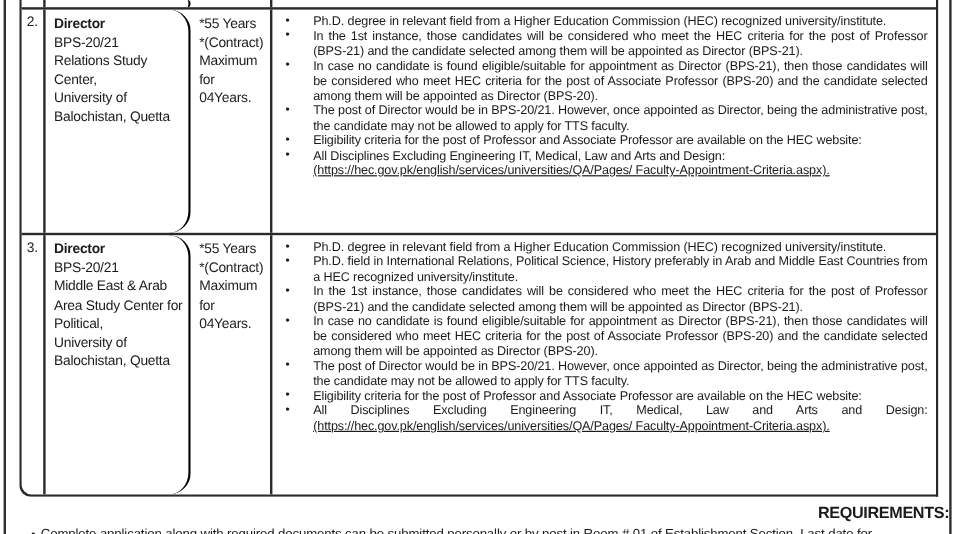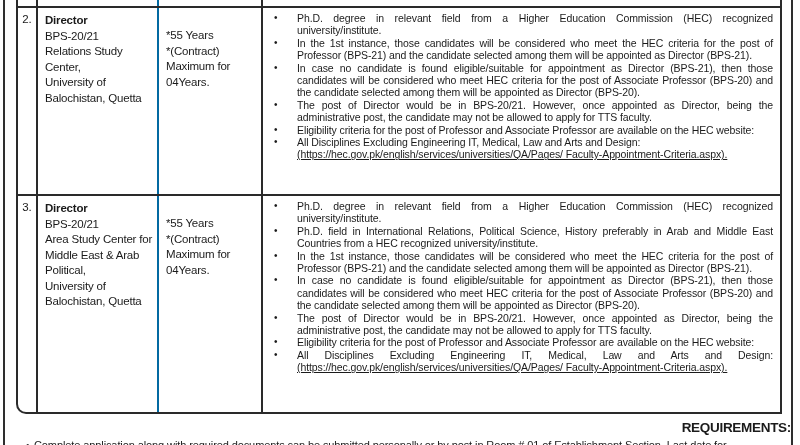--- a/index.html
+++ b/index.html
@@ -31,23 +31,23 @@
   }
   .trow { display: flex; align-items: stretch; }
   .trow.bordered { border-top: 2px solid #2a2a2a; }
   .row-sliver { height: 6px; }
   .row-2 { height: 188px; }
   .row-3 { height: 218px; }
 
   .cell { overflow: hidden; }
   .cell-sr   { width: 20px;  border-right: 2px solid #2a2a2a; padding-top: 5px; text-align: center;
                font-size: 11.5px; }
-  .cell-post { width: 121px; border-right: 2px solid #0369a1; padding: 5px 3px 0 7px;
-               font-size: 11.5px; line-height: 15.5px; letter-spacing: -0.2px; }
-  .cell-age  { width: 104px;  border-right: 2px solid #2a2a2a; padding: 20px 3px 0 7px;
+  .cell-post { width: 121px; border-right: 2px solid #000000; padding: 5px 3px 0 7px;
+               font-size: 11.5px; line-height: 15.5px; letter-spacing: -0.2px; border-radius: 18px; }
+  .cell-age  { width: 68px;  border-right: 2px solid #2a2a2a; padding: 5px 3px 0 7px;
                font-size: 11.5px; line-height: 15.5px; letter-spacing: -0.2px; }
   .cell-req  { flex: 1; padding: 4px 7px 0 0; }
 
   .post-title { font-weight: bold; }
 
   .bi { display: flex; align-items: flex-start; }
   .bdot { width: 34px; flex: none; padding-left: 11px; font-size: 10px; line-height: 12.4px; }
   .btxt { flex: 1; text-align: justify; font-size: 10.5px; line-height: 12.4px; letter-spacing: -0.1px; }
   .link { text-decoration: underline; }
 
@@ -117,22 +117,22 @@
     </div>
   </div>
 
   <div class="trow bordered row-3">
     <div class="cell cell-sr">
       <span>3.</span>
     </div>
     <div class="cell cell-post">
       <div class="post-title">Director</div>
       <div>BPS-20/21</div>
+      <div>Middle East &amp; Arab</div>
       <div>Area Study Center for</div>
-      <div>Middle East &amp; Arab</div>
       <div>Political,</div>
       <div>University of</div>
       <div>Balochistan, Quetta</div>
     </div>
     <div class="cell cell-age">
       <div>*55 Years</div>
       <div>*(Contract)</div>
       <div>Maximum for</div>
       <div>04Years.</div>
     </div>

